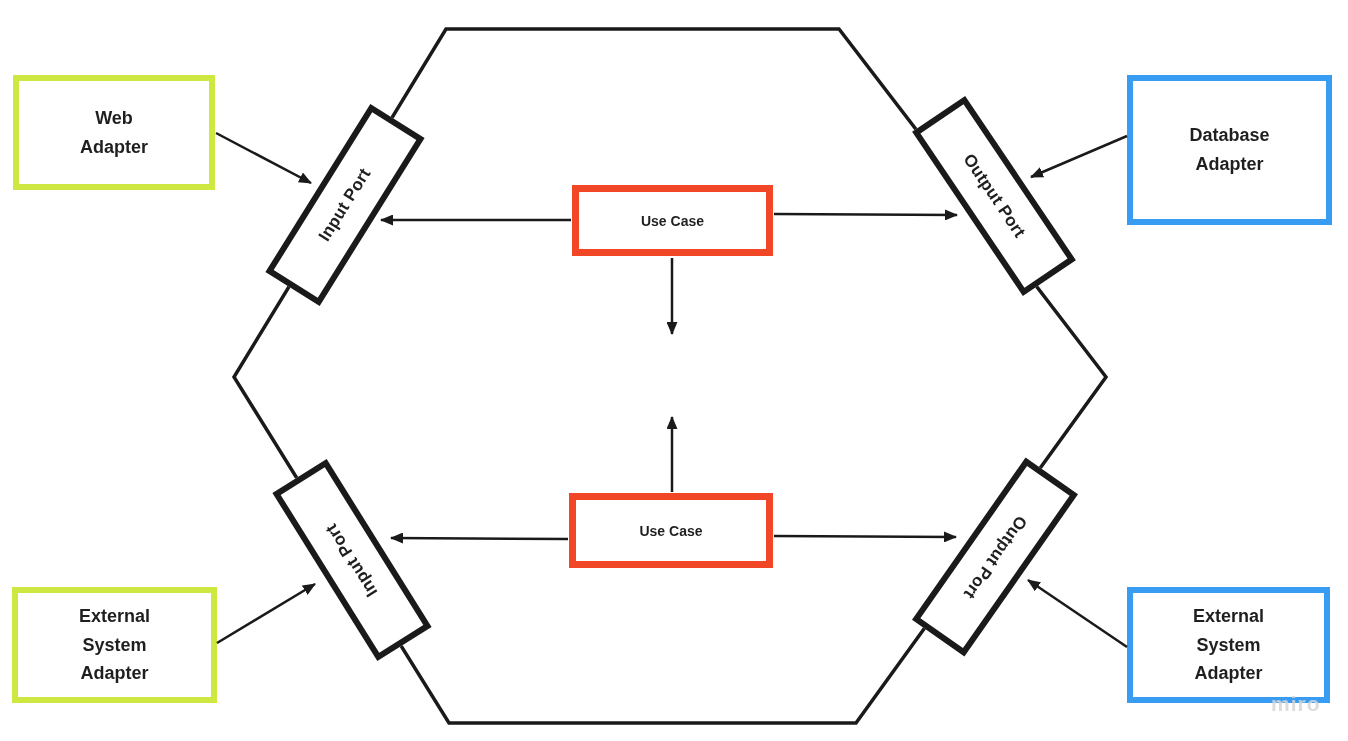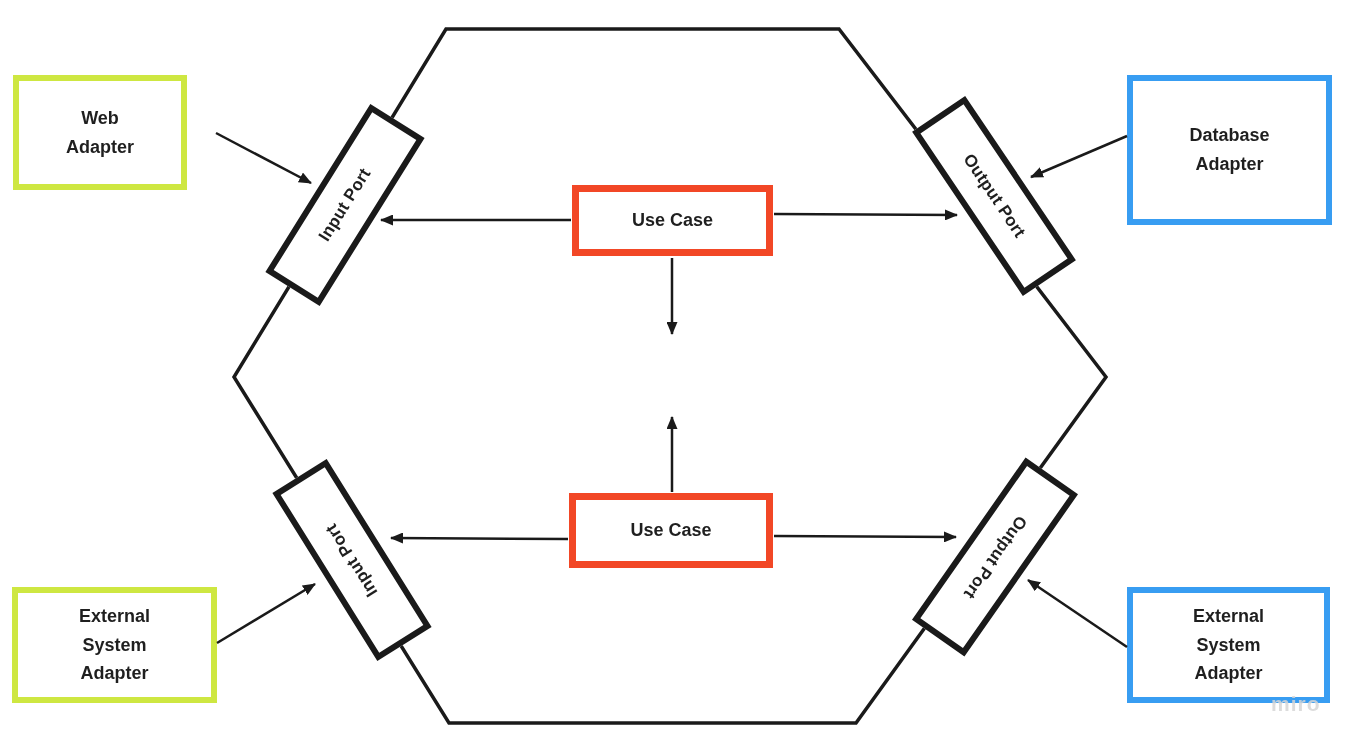--- a/index.html
+++ b/index.html
@@ -16,26 +16,26 @@
   .node {
     position:absolute; background:#fff; display:flex;
     align-items:center; justify-content:center; text-align:center;
     color:var(--text,#1f1f1f); font-weight:bold;
   }
   .label { white-space:pre-line; }
 
   .adapter { font-size:18px; line-height:1.6; border:6px solid; }
   .adapter.green { border-color:var(--green,#cee741); }
   .adapter.blue  { border-color:var(--blue,#389df2); }
-  .adapter.web       { left:13px;   top:75px;  width:174px; height:115px; }
+  .adapter.web       { left:13px;   top:75px;  width:202px; height:115px; }
   .adapter.database  { left:1127px; top:75px;  width:205px; height:150px; }
   .adapter.esa-left  { left:12px;   top:587px; width:205px; height:116px; }
   .adapter.esa-right { left:1127px; top:587px; width:203px; height:116px; }
 
-  .red-box { border:7px solid var(--red,#f24726); font-size:18px; }
+  .red-box { border:7px solid var(--red,#f24726); font-size:14px; }
   .red-box.use-case-top    { left:572px; top:185px; width:201px; height:71px; }
   .red-box.entity          { left:572px; top:340px; width:201px; height:71px; }
   .red-box.use-case-bottom { left:569px; top:493px; width:204px; height:75px; }
 
   .port {
     width:198px; height:64px; border:6px solid var(--line,#1a1a1a);
     font-size:17px; letter-spacing:.2px;
   }
   .port.tl { left:246px; top:173px; transform:rotate(-58deg); }
   .port.tr { left:895px; top:164px; transform:rotate(56deg); }

